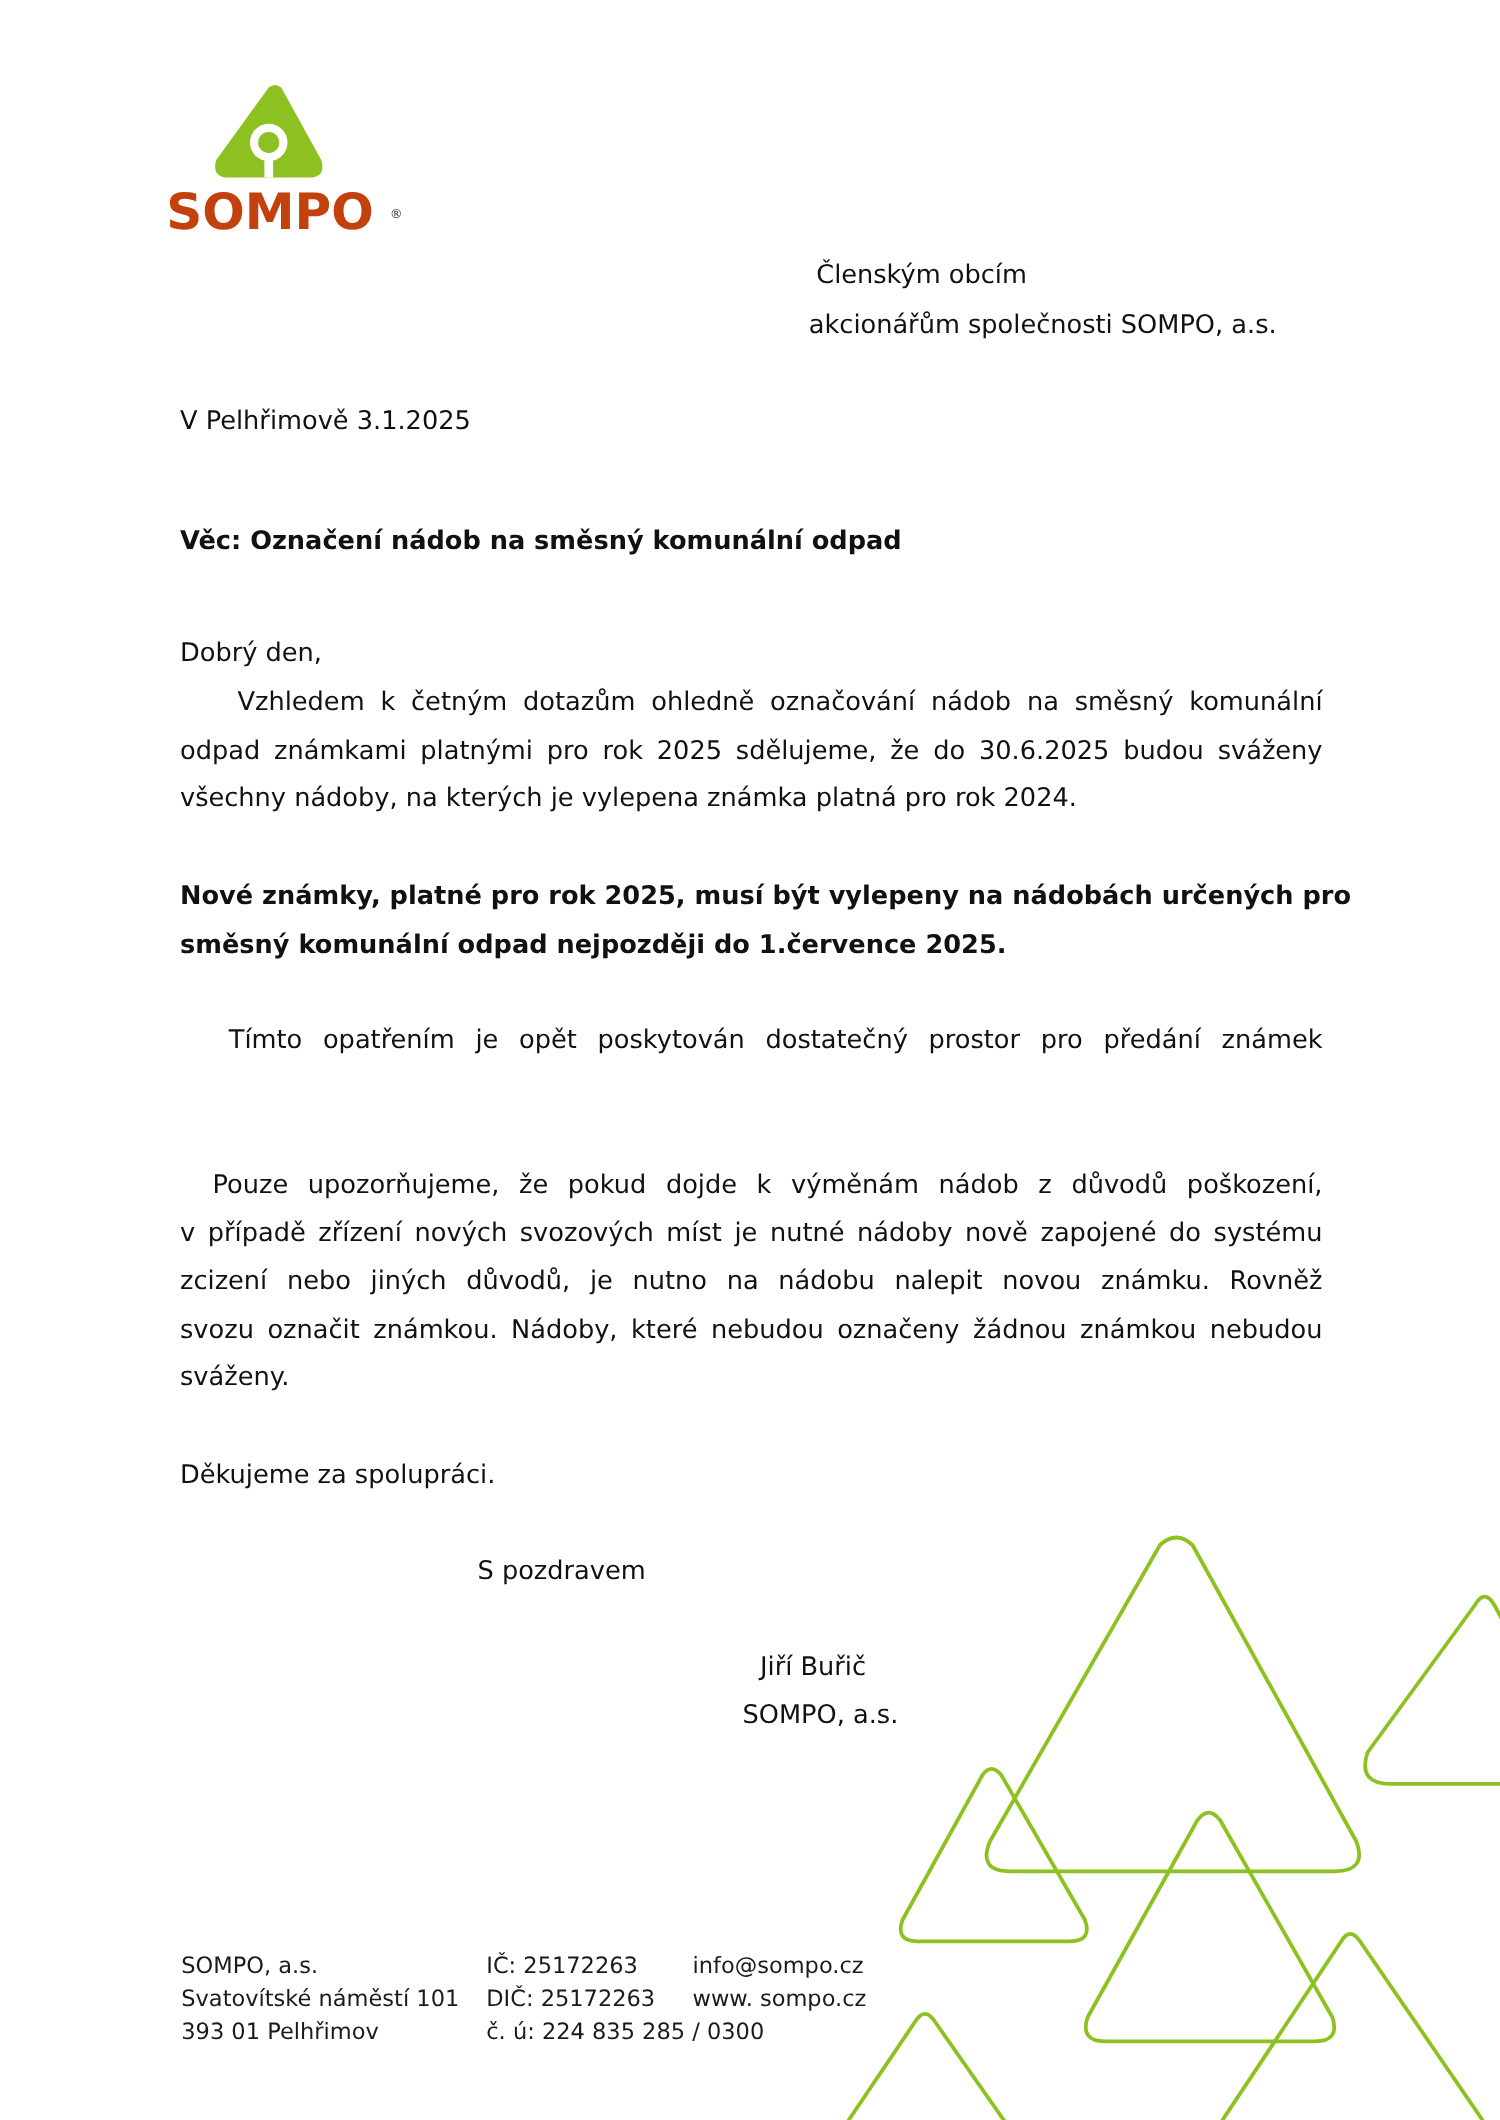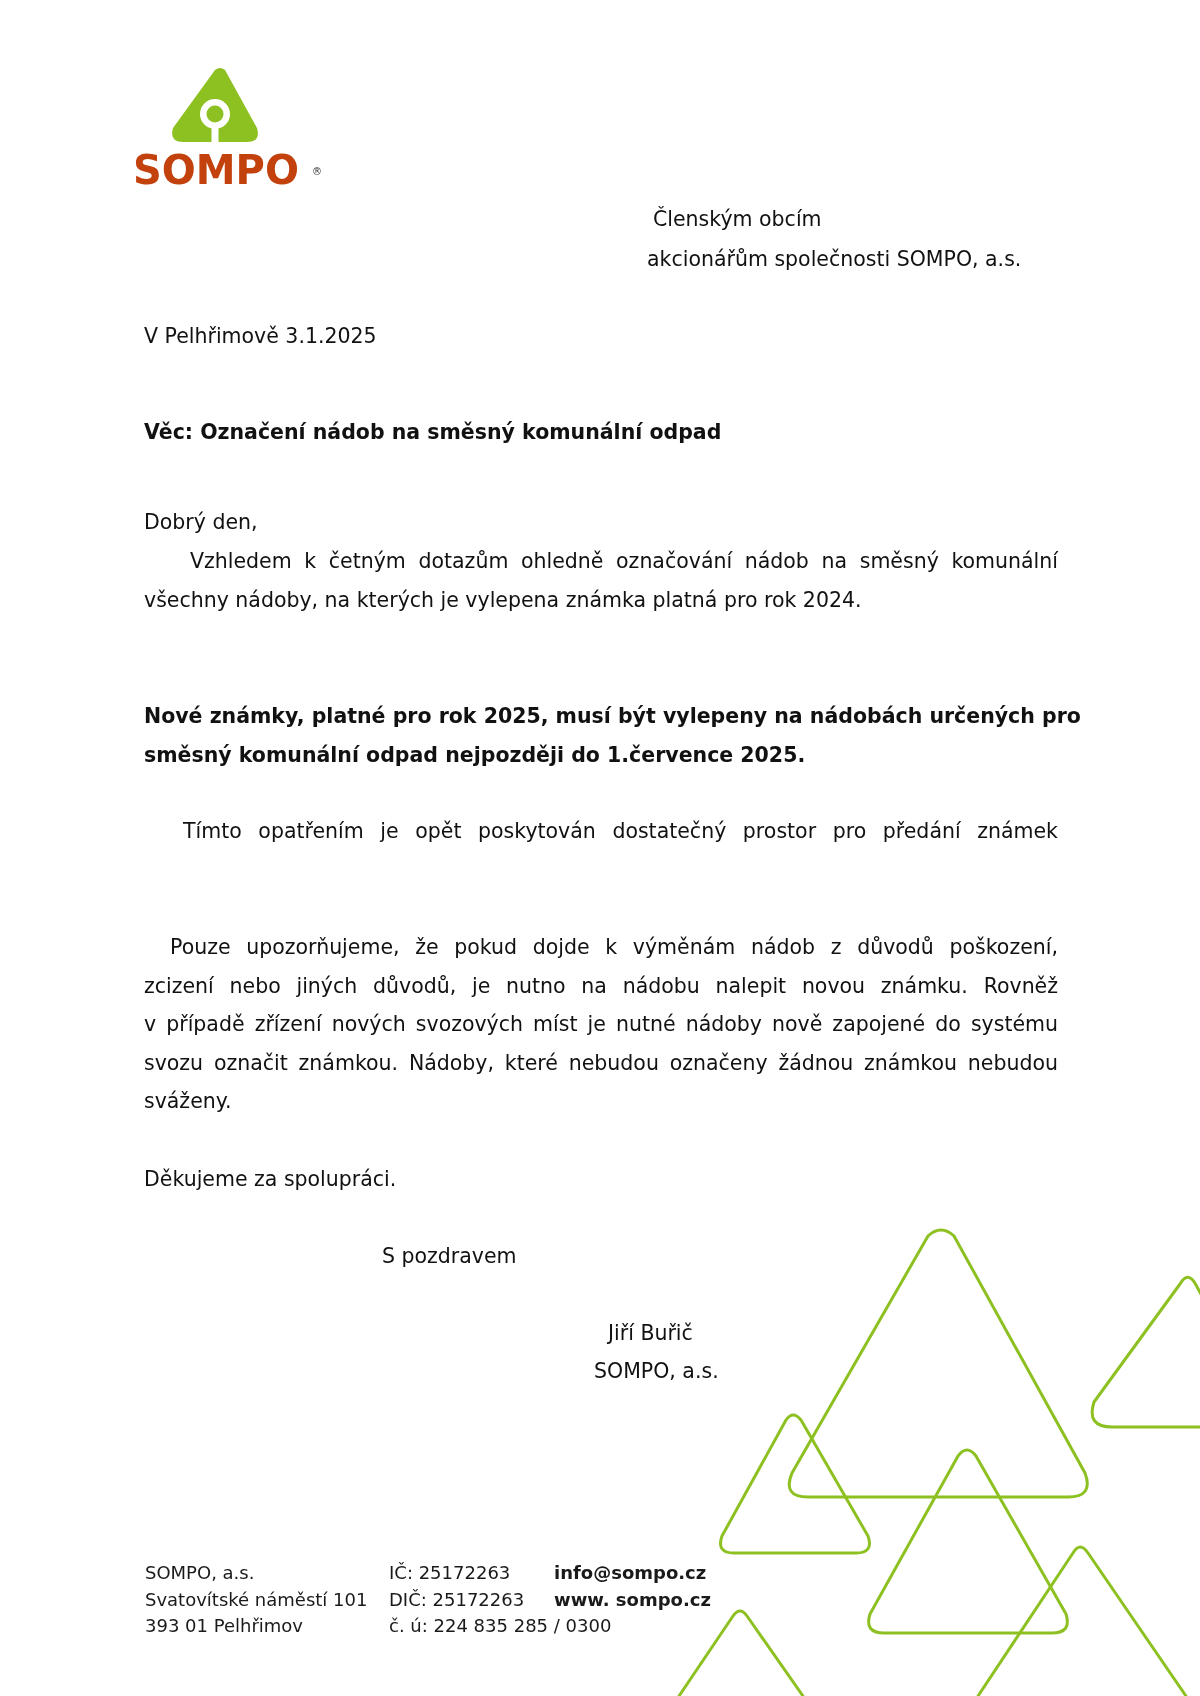--- a/index.html
+++ b/index.html
@@ -45,36 +45,37 @@
 <div class="abs txt" style="left:647px; top:240px;">akcionářům společnosti SOMPO, a.s.</div>
 
 <div class="abs txt" style="left:144px; top:317px;">V Pelhřimově 3.1.2025</div>
 
 <div class="abs txt bold" style="left:144px; top:413px;">Věc: Označení nádob na směsný komunální odpad</div>
 
 <div class="abs txt" style="left:144px; top:503px;">Dobrý den,</div>
 
 <div class="para" style="top:542px;">
   <span class="line" style="padding-left:46px;">Vzhledem k četným dotazům ohledně označování nádob na směsný komunální</span>
+  <span class="line">odpad známkami platnými pro rok 2025 sdělujeme, že do 30.6.2025 budou sváženy</span>
   <span class="line last">všechny nádoby, na kterých je vylepena známka platná pro rok 2024.</span>
 </div>
 
 <div class="para bold" style="top:697px;">
   <span class="line">Nové známky, platné pro rok 2025, musí být vylepeny na nádobách určených pro</span>
   <span class="line last"><span>směsný komunální odpad </span><span class="u">nejpozději do 1.července 2025.</span></span>
 </div>
 
 <div class="para" style="top:812px;">
   <span class="line" style="padding-left:39px;">Tímto opatřením je opět poskytován dostatečný prostor pro předání známek</span>
 </div>
 
 <div class="para" style="top:928px;">
   <span class="line" style="padding-left:26px;">Pouze upozorňujeme, že pokud dojde k výměnám nádob z důvodů poškození,</span>
+  <span class="line">v případě zřízení nových svozových míst je nutné nádoby nově zapojené do systému</span>
   <span class="line">zcizení nebo jiných důvodů, je nutno na nádobu nalepit novou známku. Rovněž</span>
-  <span class="line">v případě zřízení nových svozových míst je nutné nádoby nově zapojené do systému</span>
   <span class="line">svozu označit známkou. Nádoby, které nebudou označeny žádnou známkou nebudou</span>
   <span class="line last">sváženy.</span>
 </div>
 
 <div class="abs txt" style="left:144px; top:1160px;">Děkujeme za spolupráci.</div>
 
 <div class="abs txt" style="left:382px; top:1237px;">S pozdravem</div>
 
 <div class="abs txt" style="left:608px; top:1314px;">Jiří Buřič</div>
 <div class="abs txt" style="left:594px; top:1352px;">SOMPO, a.s.</div>
@@ -99,16 +100,16 @@
 <div class="abs footer" style="left:145px; top:1560px;">
   <div>SOMPO, a.s.</div>
   <div>Svatovítské náměstí 101</div>
   <div>393 01 Pelhřimov</div>
 </div>
 <div class="abs footer" style="left:389px; top:1560px;">
   <div>IČ: 25172263</div>
   <div>DIČ: 25172263</div>
   <div>č. ú: 224 835 285 / 0300</div>
 </div>
-<div class="abs footer" style="left:554px; top:1560px;font-weight:bold;">
+<div class="abs footer" style="left:554px; top:1560px;">
   <div>info@sompo.cz</div>
   <div>www. sompo.cz</div>
 </div>
 
 </body></html>

